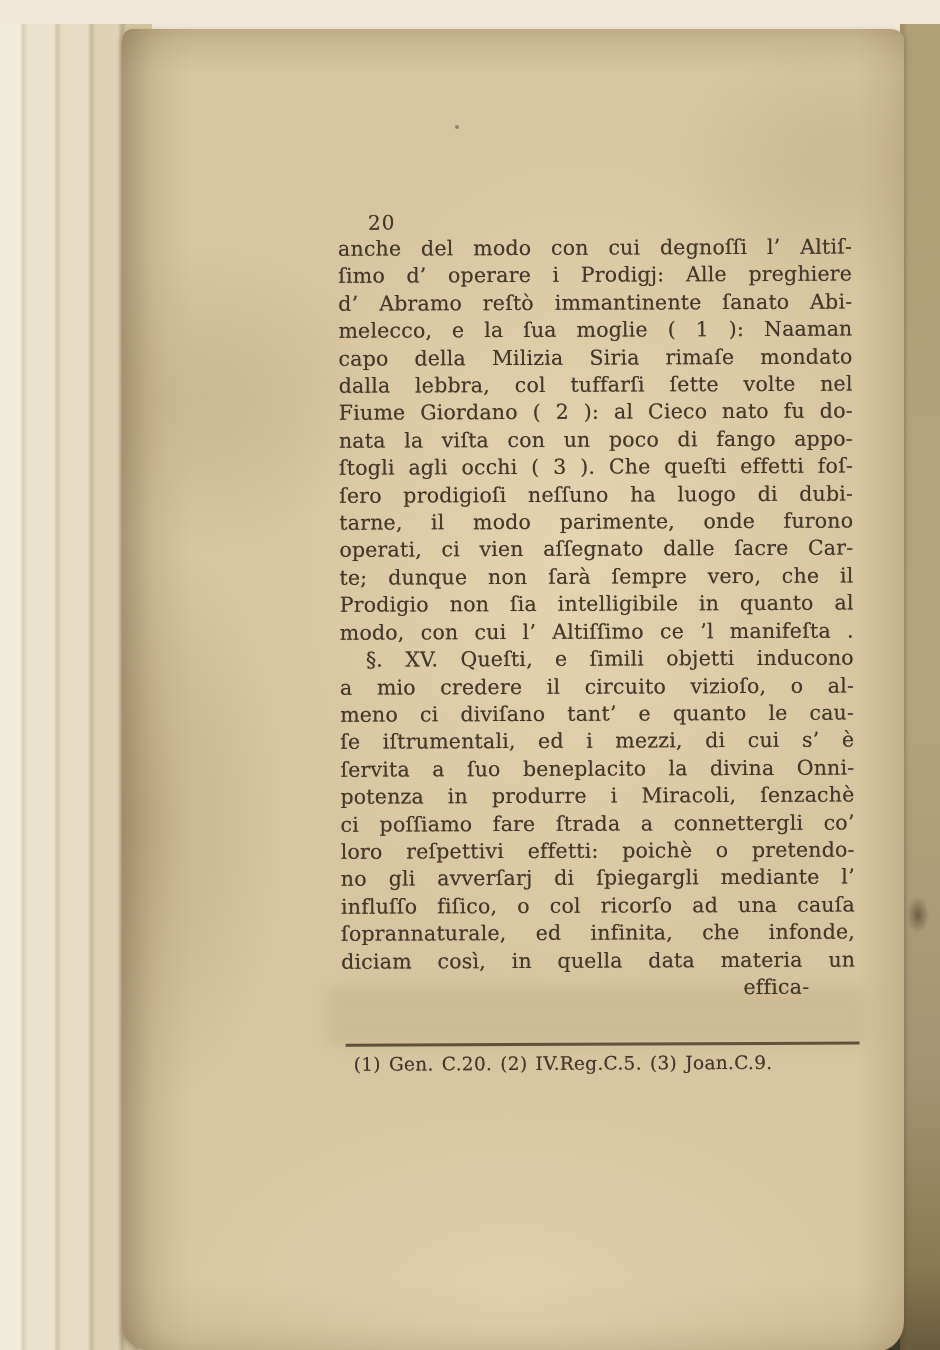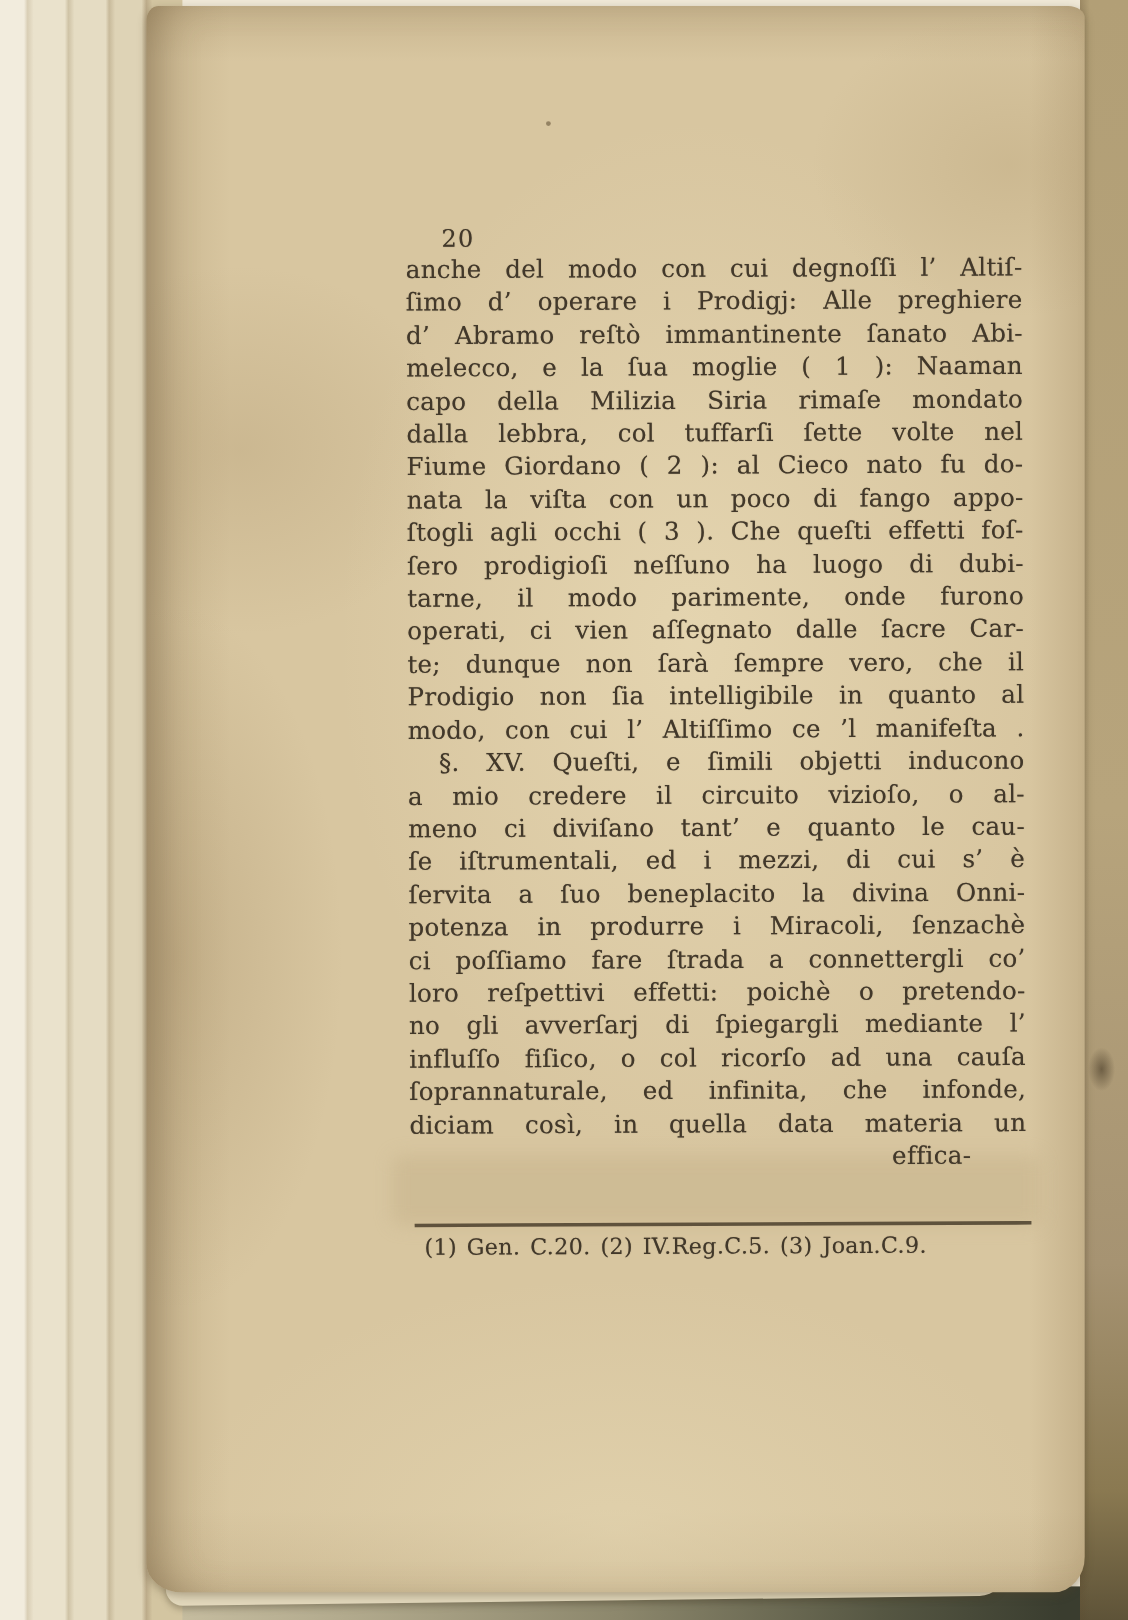--- a/index.html
+++ b/index.html
@@ -3,21 +3,21 @@
 <meta charset="utf-8">
 <style>
   html, body { margin: 0; padding: 0; }
   body {
     width: 940px; height: 1350px;
     position: relative;
     overflow: hidden;
     background: #efe8d7;
     font-family: "DejaVu Serif", "Liberation Serif", serif;
   }
-  .scan { position: absolute; inset: 0; }
+  .scan { position: absolute; inset: 0; margin-top: 24px; }
 
   
   .left-stack {
     position: absolute; left: 0; top: 0; width: 152px; height: 1350px;
     z-index: 1;
     background: linear-gradient(90deg,
       #f2ecdd 0px, #f2ecdd 20px,
       #d9ceb5 23px, #eae2cc 28px, #eae2cc 54px,
       #cfc3a6 57px, #e5dcc3 62px, #e5dcc3 88px,
       #c8ba9b 91px, #ded3b6 96px, #ded3b6 118px,

